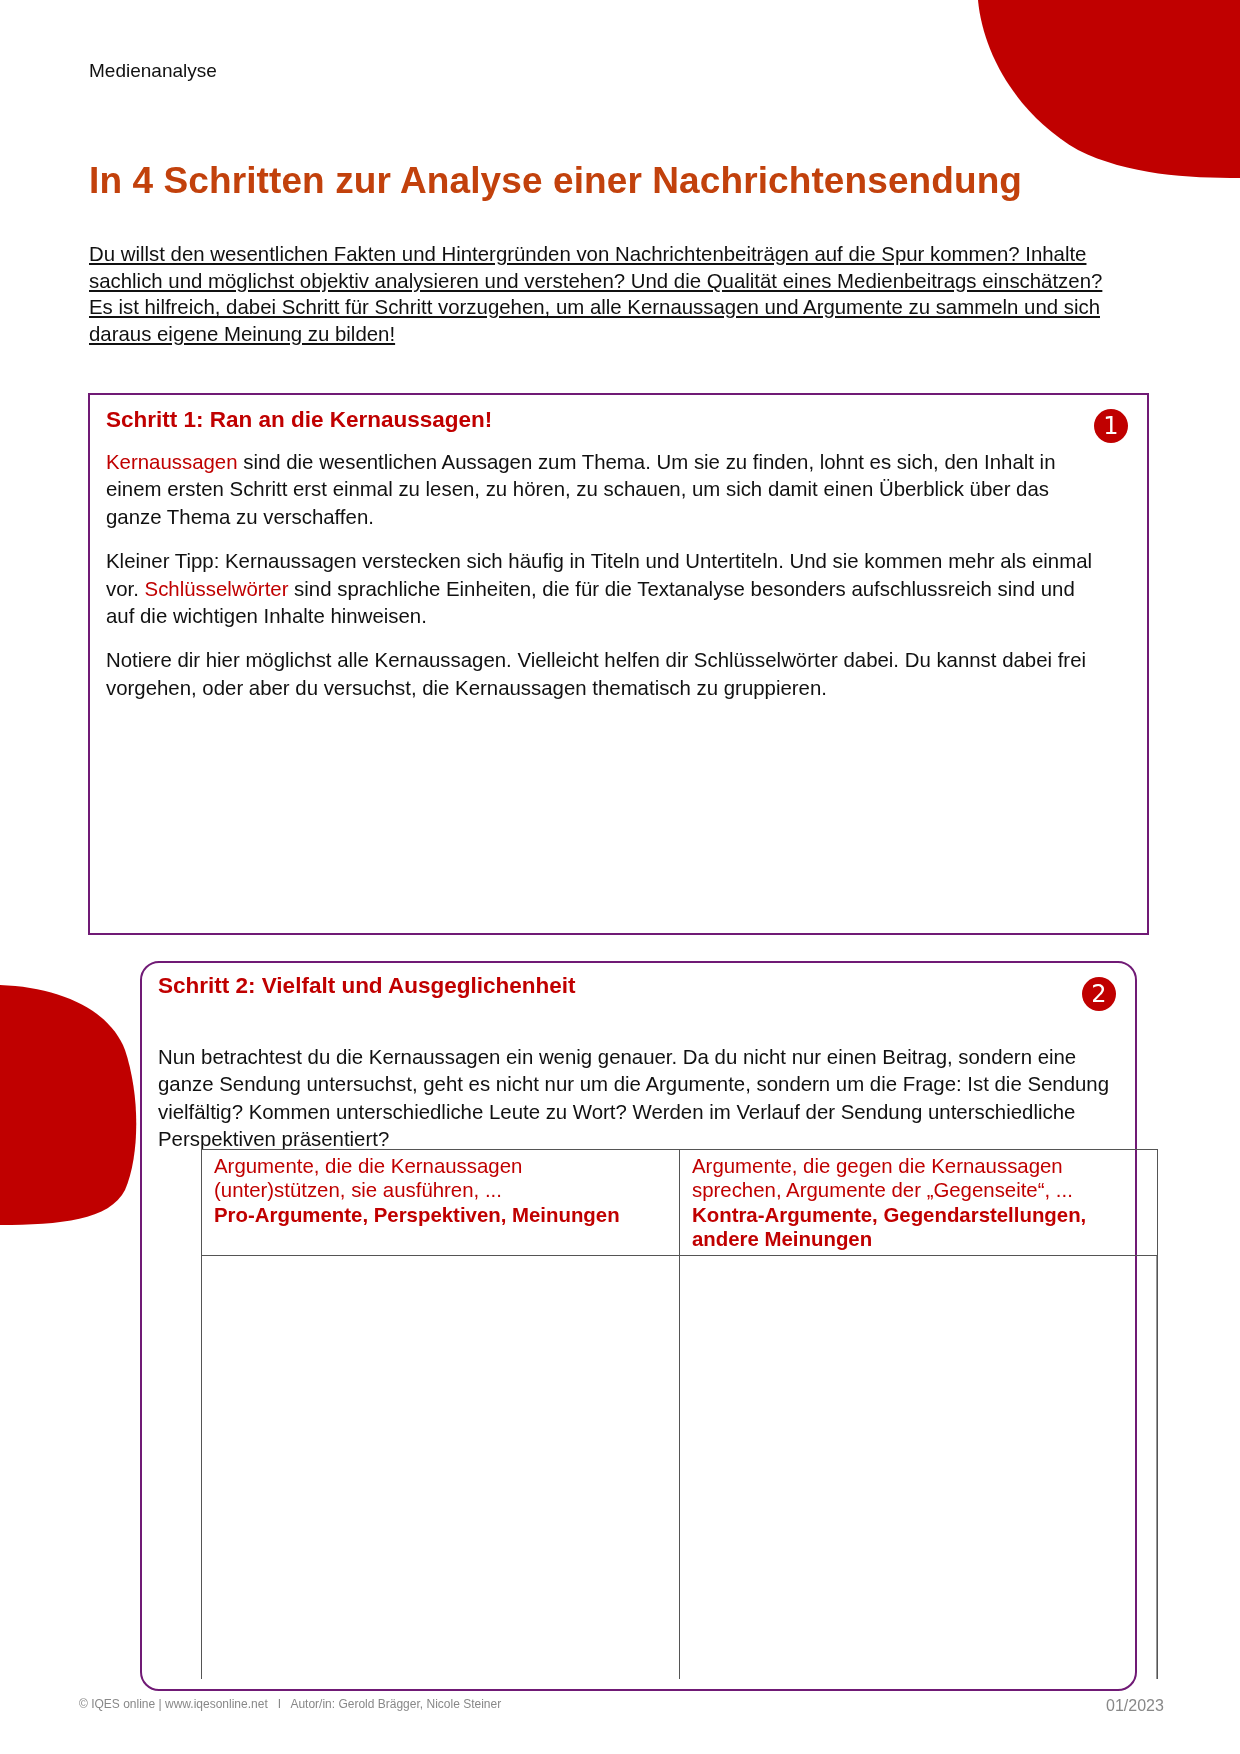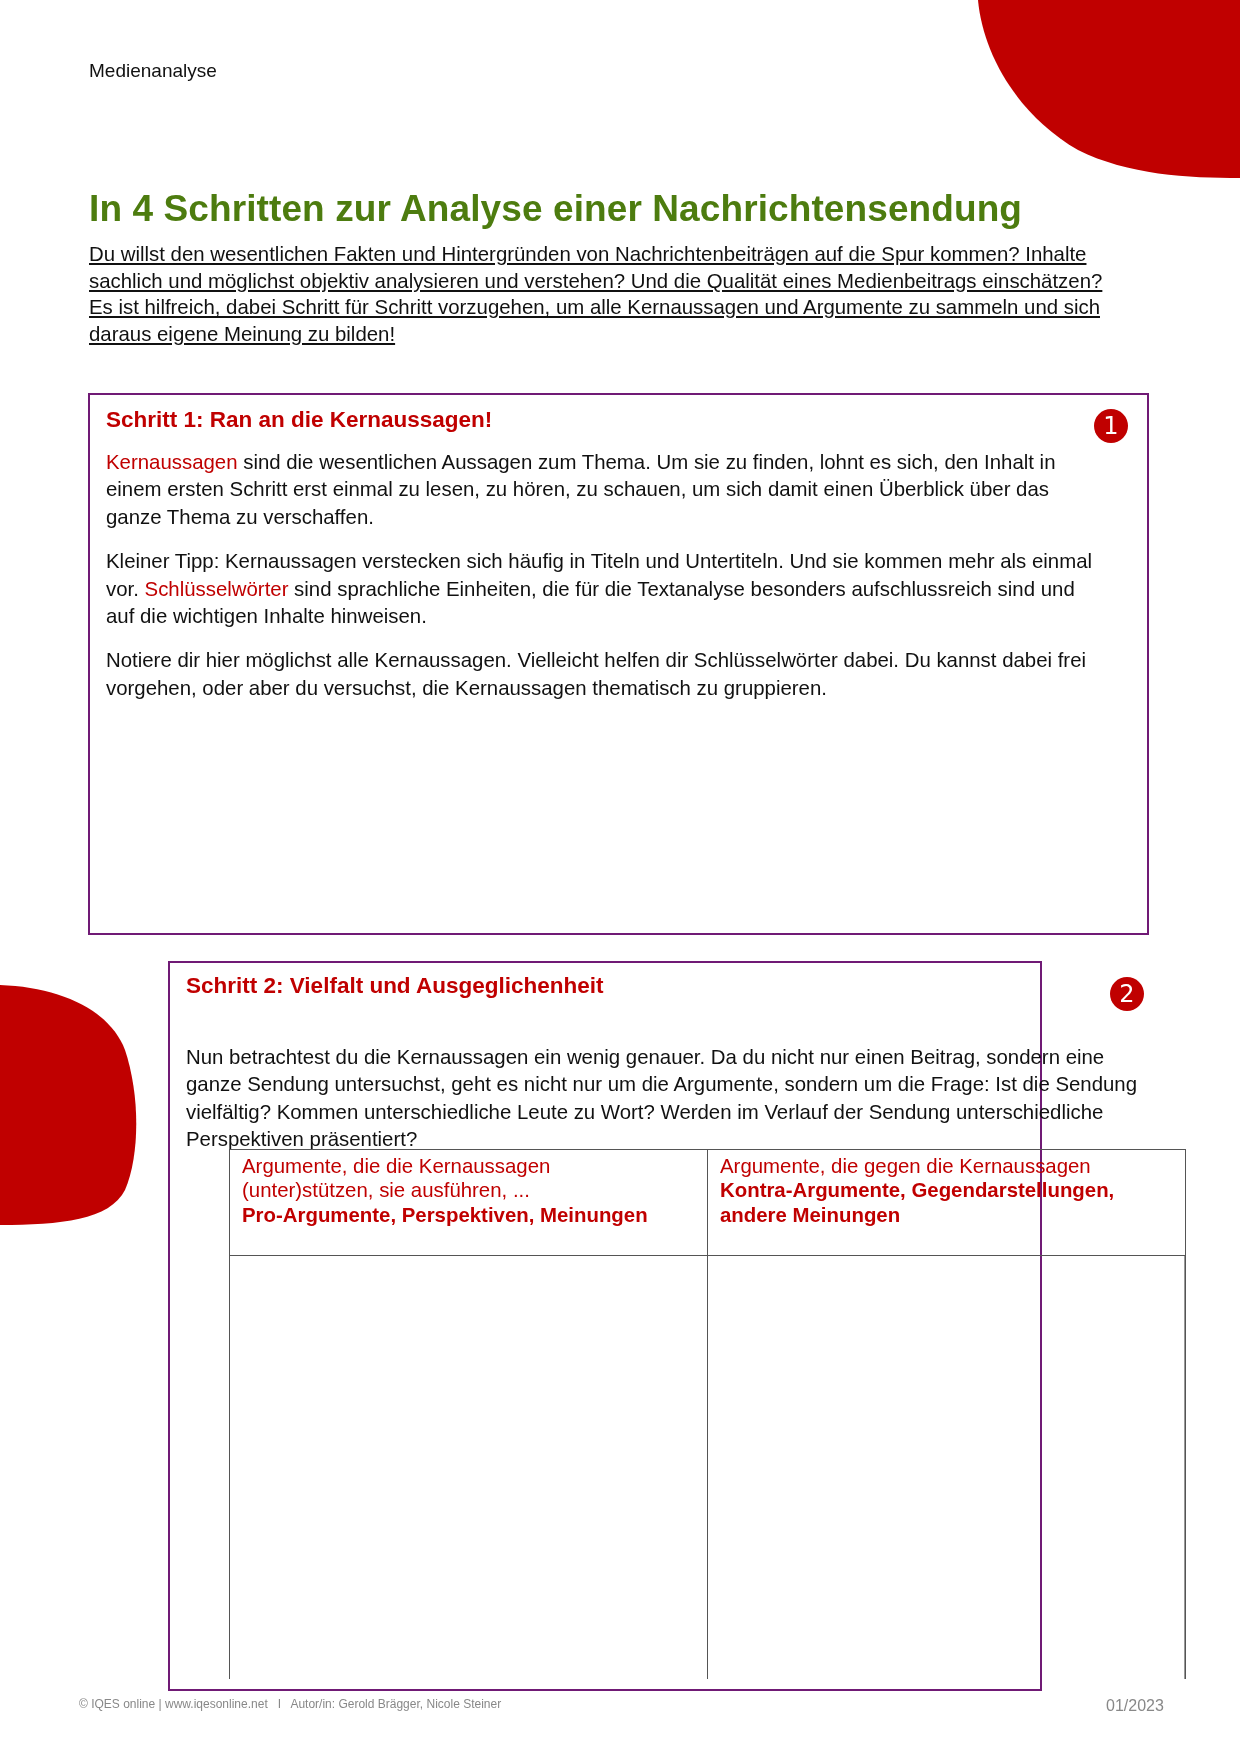--- a/index.html
+++ b/index.html
@@ -7,28 +7,28 @@
     width:1240px; height:1754px; position:relative; overflow:hidden;
     background:#ffffff; color:#111;
     font-family:"Liberation Sans", sans-serif;
   }
   .abs { position:absolute; }
   .red { color:#c00000; }
   #blob-top { left:978px; top:0; width:262px; height:178px; }
   #blob-left { left:0; top:985px; width:140px; height:240px; }
 
   #header-label { left:89px; top:60px; font-size:19px; color:#111; }
-  #page-title { left:89px; top:188px; font-size:37px; font-weight:bold; color:#4d7c0f; letter-spacing:0.1px; white-space:nowrap; }
+  #page-title { left:89px; top:160px; font-size:37px; font-weight:bold; color:#c2410c; letter-spacing:0.1px; white-space:nowrap; }
 
   #intro { left:89px; top:241px; width:1070px; font-size:20.4px; line-height:26.6px;text-decoration:underline; }
   #intro p { margin:0; }
 
   .step-box { border:2px solid #701a75; box-sizing:border-box; background:transparent; }
   #step1 { left:88px; top:393px; width:1061px; height:542px; }
-  #step2 { left:168px; top:961px; width:874px; height:730px; }
+  #step2 { left:140px; top:961px; width:997px; height:730px;border-radius:19px; }
 
   .step-title { position:absolute; font-size:22.5px; font-weight:bold; color:#c00000; white-space:nowrap; }
   .badge {
     position:absolute; width:34px; height:34px; border-radius:50%;
     background:#c00000; color:#fff; font-size:24px; line-height:34px; text-align:center;
     font-family:"DejaVu Sans", sans-serif;
   }
   .step-body { position:absolute; font-size:20.4px; line-height:27.4px; }
   .step-body p { margin:0 0 17px 0; }
 
@@ -82,20 +82,21 @@
   <div class="step-body" style="left:16px; top:49px; width:960px;margin-top:32px;">Nun betrachtest du die Kernaussagen ein wenig genauer. Da du nicht nur einen Beitrag, sondern eine ganze Sendung untersuchst, geht es nicht nur um die Argumente, sondern um die Frage: Ist die Sendung vielfältig? Kommen unterschiedliche Leute zu Wort? Werden im Verlauf der Sendung unterschiedliche Perspektiven präsentiert?</div>
 
   <div id="step2-table">
     <div class="th left">
       <div>Argumente, die die Kernaussagen</div>
       <div>(unter)stützen, sie ausführen, ...</div>
       <b>Pro-Argumente, Perspektiven, Meinungen</b>
     </div>
     <div class="th">
       <div>Argumente, die gegen die Kernaussagen</div>
+      <div>sprechen, Argumente der „Gegenseite“, ...</div>
       <b>Kontra-Argumente, Gegendarstellungen, andere Meinungen</b>
     </div>
     <div class="td left"></div>
     <div class="td right"></div>
   </div>
 </section>
 
 <div id="footer-left" class="abs" style="white-space:pre;">© IQES online | www.iqesonline.net   I   Autor/in: Gerold Brägger, Nicole Steiner</div>
 <div id="footer-right" class="abs">01/2023</div>
 

